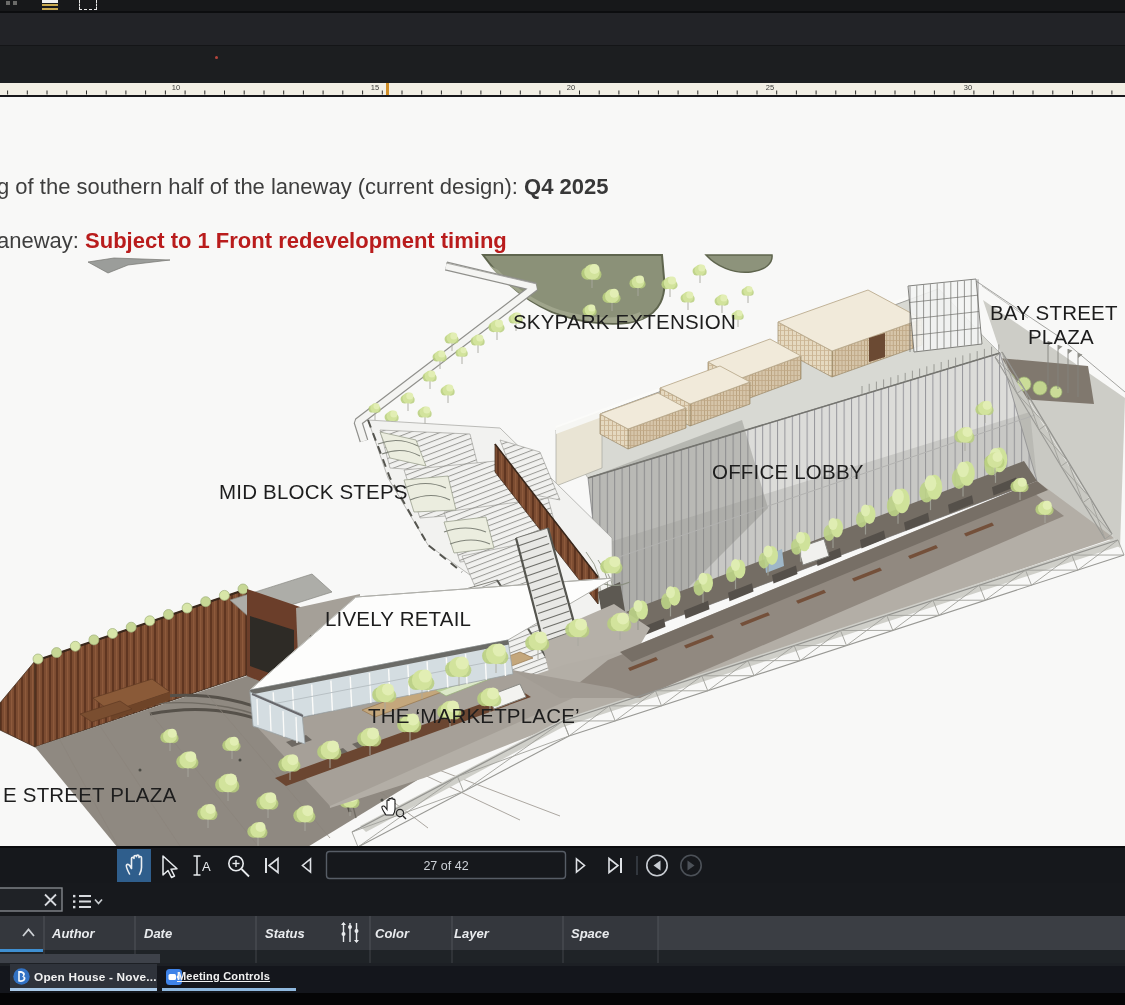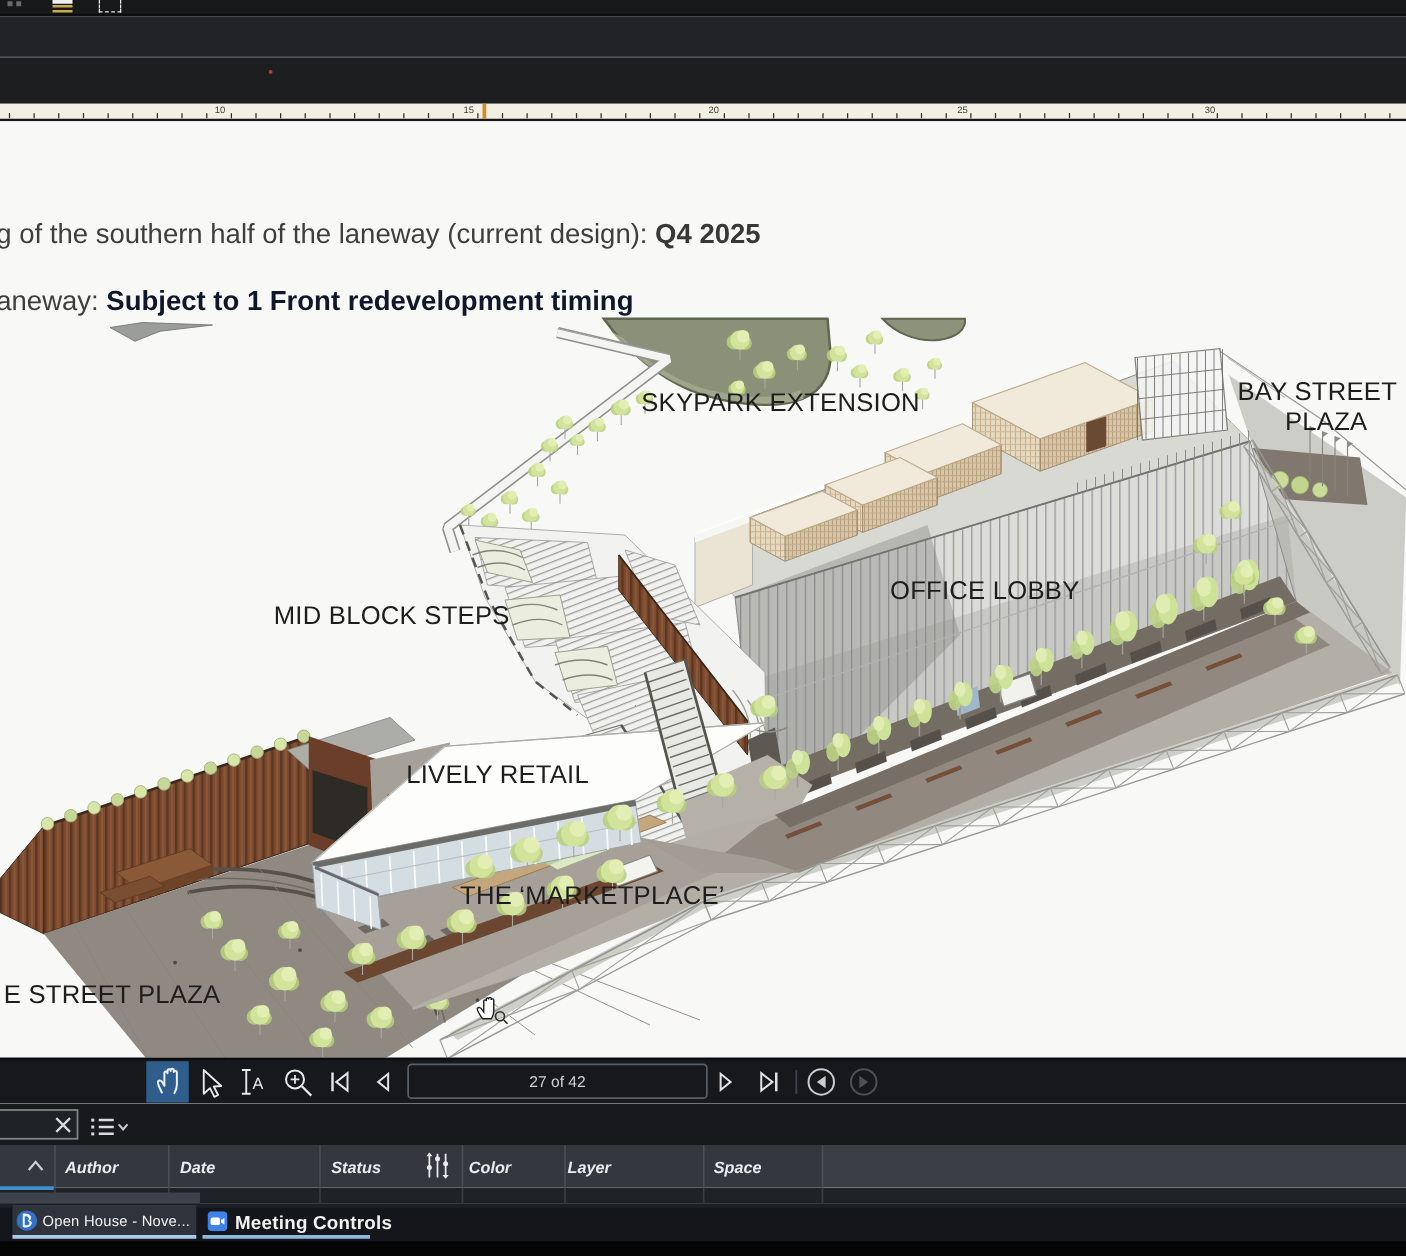--- a/index.html
+++ b/index.html
@@ -79,21 +79,21 @@
     <line x1="1111.9" y1="90.5" x2="1111.9" y2="94.5" stroke="#2a2a28" stroke-width="1"></line>
 <text x="176" y="90" font-size="7.5" fill="#3a3a38" text-anchor="middle" font-family="Liberation Sans">10</text>
 <text x="375" y="90" font-size="7.5" fill="#3a3a38" text-anchor="middle" font-family="Liberation Sans">15</text>
 <text x="571" y="90" font-size="7.5" fill="#3a3a38" text-anchor="middle" font-family="Liberation Sans">20</text>
 <text x="770" y="90" font-size="7.5" fill="#3a3a38" text-anchor="middle" font-family="Liberation Sans">25</text>
 <text x="968" y="90" font-size="7.5" fill="#3a3a38" text-anchor="middle" font-family="Liberation Sans">30</text>
 <rect x="386" y="83" width="3" height="12" fill="#d08e28"></rect>
 </svg>
 <div class="abs" style="left:0;top:97px;width:1125px;height:749px;background:#f8f8f7"></div>
 <div class="abs" style="left:-3px;top:174px;font-size:22px;color:#3e3e3e;white-space:nowrap;">g of the southern half of the laneway (current design): <b style="color:#383838">Q4 2025</b></div>
-<div class="abs" style="left:-3px;top:228px;font-size:22px;color:#3e3e3e;white-space:nowrap;">aneway: <b style="color:#0f172a">Subject to 1 Front redevelopment timing</b></div>
+<div class="abs" style="left:-3px;top:228px;font-size:22px;color:#3e3e3e;white-space:nowrap;">aneway: <b style="color:#b91c1c">Subject to 1 Front redevelopment timing</b></div>
 <svg class="abs" style="left:0;top:97px" width="1125" height="749" viewBox="0 97 1125 749">
     <defs>
 <pattern id="mul" width="7.4" height="8" patternUnits="userSpaceOnUse">
   <rect width="7.4" height="8" fill="#dcdcd9"></rect>
         <rect width="1" height="8" fill="#96969b"></rect>
 </pattern>
 <pattern id="bh" width="4" height="5" patternUnits="userSpaceOnUse">
   <rect width="4" height="5" fill="#e5d9c0"></rect>
         <rect width="0.8" height="5" fill="#c6ad8c"></rect>
         <rect width="4" height="0.8" fill="#cdb694"></rect>
@@ -821,20 +821,20 @@
 <div class="abs" style="left:0;top:954px;width:160px;height:9px;background:#3e424a"></div>
 <div class="abs" style="left:0;top:963px;width:1125px;height:42px;background:#14161c"></div>
 <div class="abs" style="left:0;top:963px;width:1125px;height:3px;background:#1d2025"></div>
 <div class="abs" style="left:10px;top:964px;width:147px;height:27px;background:#2f333b"></div>
 <div class="abs" style="left:10px;top:988px;width:147px;height:3px;background:#a9c9e8"></div>
 <svg class="abs" style="left:13px;top:968px" width="17" height="17" viewBox="0 0 17 17">
 <circle cx="8.5" cy="8.5" r="8.2" fill="#3272c4"></circle>
 <path d="M5.2,3 L5.2,13.5 C8,14.5 11.5,13.8 12.3,11.2 C13,9.6 11.8,8.6 10.4,8.3 C11.7,7.6 12.3,6.2 11.6,4.9 C10.7,3.2 7.5,2.6 5.2,3 Z" fill="#fff" opacity="0.95"></path>
 <path d="M6.8,5 L6.8,12 C8.6,12.6 10.4,11.9 10.6,10.6 C10.8,9.4 9.8,8.8 8.8,8.7 C9.8,8.3 10.4,7.4 10,6.4 C9.6,5.2 8,4.8 6.8,5 Z" fill="#3272c4"></path>
 </svg>
-<div class="abs" style="left:34px;top:970px;font-size:11.8px;font-weight:400;color:#f2f2f2;letter-spacing:0.2px;">Open House - Nove...</div>
+<div class="abs" style="left:34px;top:970px;font-size:11.8px;font-weight:700;color:#f2f2f2;letter-spacing:0.2px;">Open House - Nove...</div>
 <div class="abs" style="left:162px;top:988px;width:134px;height:3px;background:#8fb8de"></div>
 <svg class="abs" style="left:166px;top:969px" width="16" height="16" viewBox="0 0 16 16">
 <rect width="16" height="16" rx="3.5" fill="#3f83e8"></rect>
 <rect x="2.5" y="5" width="7.5" height="6" rx="1.5" fill="#fff"></rect>
 <path d="M10.8,7 L13.5,5.4 L13.5,10.6 L10.8,9 Z" fill="#fff"></path>
 </svg>
-<div class="abs" style="left:188px;top:970px;font-size:15px;font-weight:600;color:#f2f2f2;letter-spacing:0.2px;">Meeting Controls</div>
+<div class="abs" style="left:177px;top:970px;font-size:11px;font-weight:600;color:#f2f2f2;letter-spacing:0.2px;text-decoration:underline;">Meeting Controls</div>
 <div class="abs" style="left:0;top:993px;width:1125px;height:12px;background:#050506"></div>
 </body></html>

